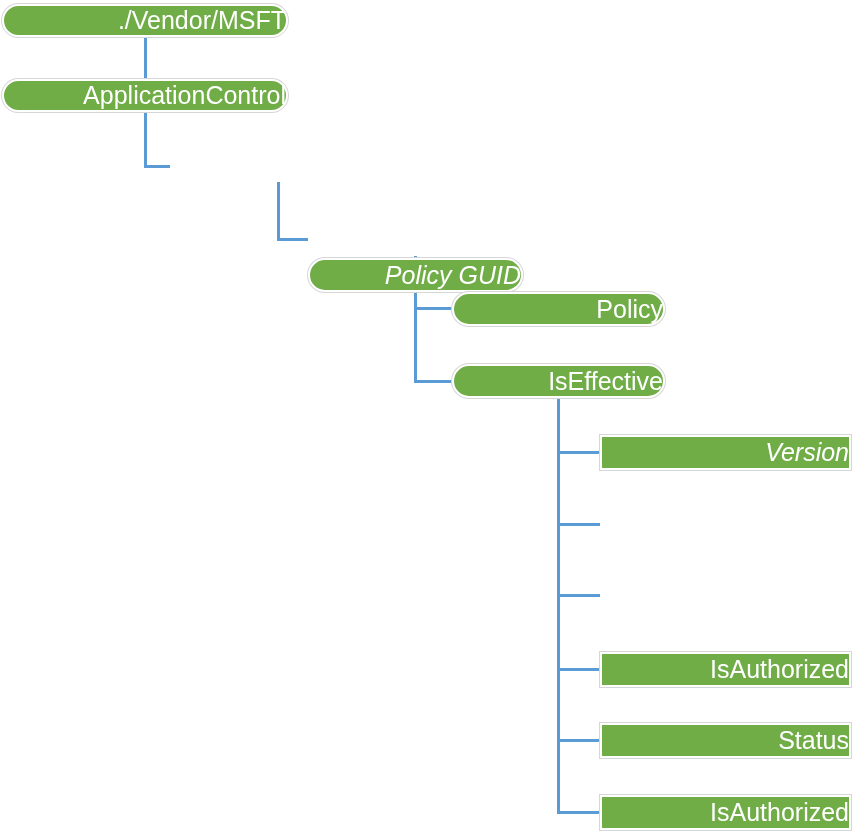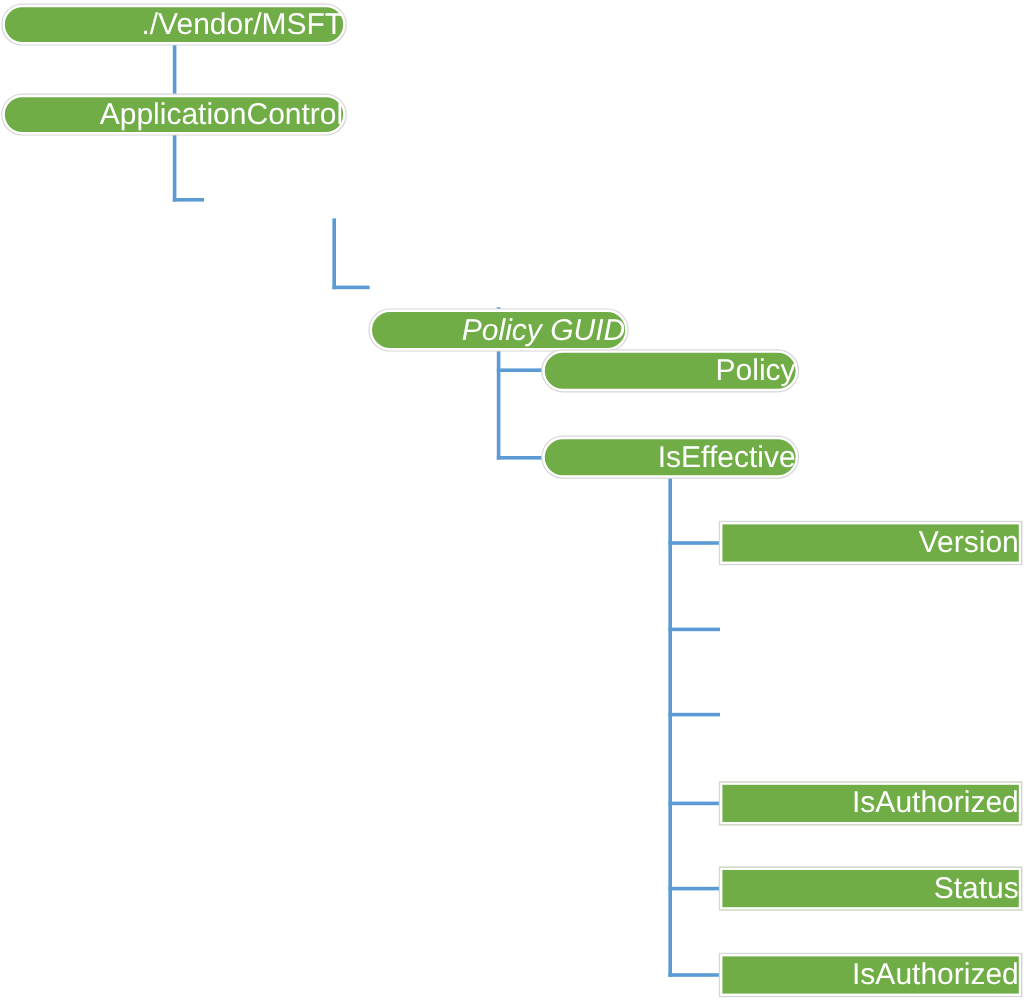--- a/index.html
+++ b/index.html
@@ -62,21 +62,21 @@
   </div>
 
   <div class="node pill" style="left:452px;top:292px;width:213px;height:34px;">
     <span class="lbl">Policy</span>
   </div>
 
   <div class="node pill" style="left:452px;top:364px;width:213px;height:34px;">
     <span class="lbl">IsEffective</span>
   </div>
 
-  <div class="node leaf" style="left:600px;top:435px;width:251px;height:35px;">
+  <div class="node leaf" style="left:600px;top:435px;width:251px;height:35px;font-style:italic;">
     <span class="lbl">Version</span>
   </div>
 
 
 
   <div class="node leaf" style="left:600px;top:652px;width:251px;height:35px;">
     <span class="lbl">IsAuthorized</span>
   </div>
 
   <div class="node leaf" style="left:600px;top:723px;width:251px;height:35px;">

